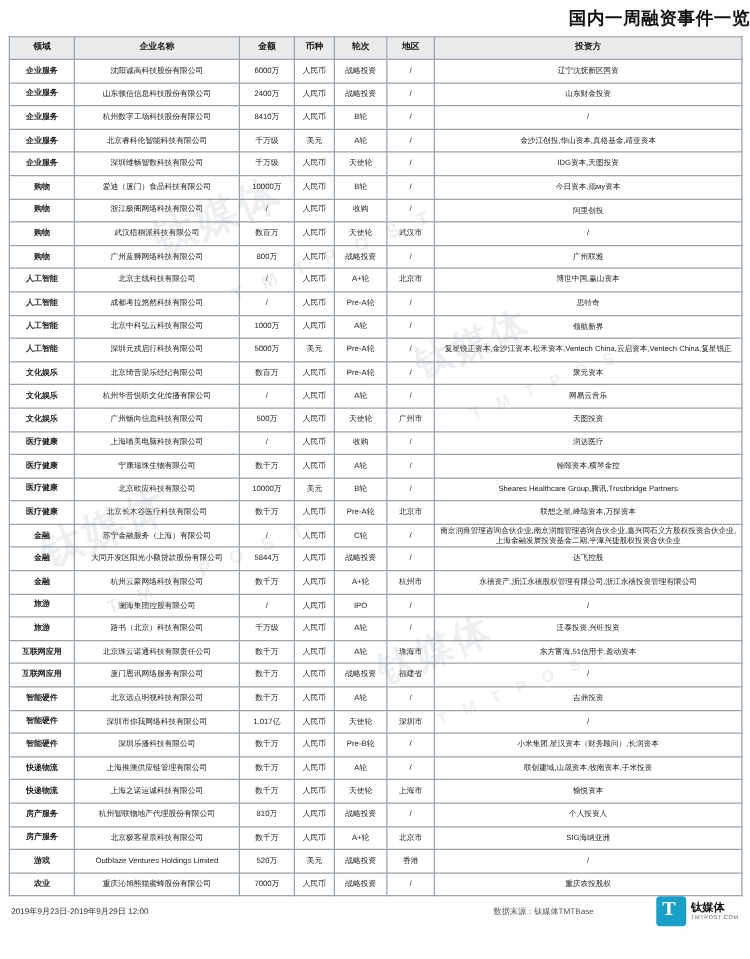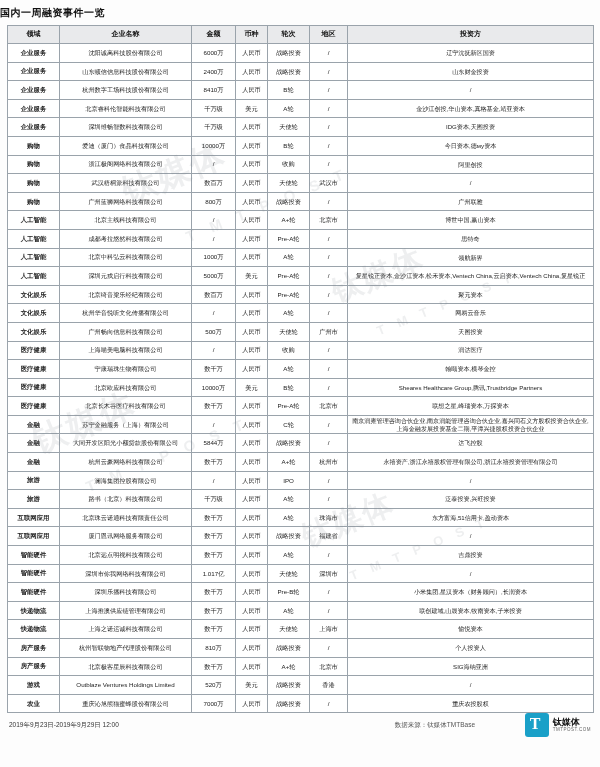--- a/index.html
+++ b/index.html
@@ -16,22 +16,22 @@
   }
   .page {
     position: relative;
     width: 600px;
     height: 767px;
     background: #fdfdfd;
     box-sizing: border-box;
     padding: 0;
   }
   .title {
-    text-align: left;
-    font-size: 10px;
+    text-align: right;
+    font-size: 14px;
     font-weight: bold;
     color: #111;
     padding: 6px 0 5px 0;
     letter-spacing: 0.5px;
   }
   table.main {
     border-collapse: collapse;
     width: 586px;
     margin: 0 7px;
     table-layout: fixed;

